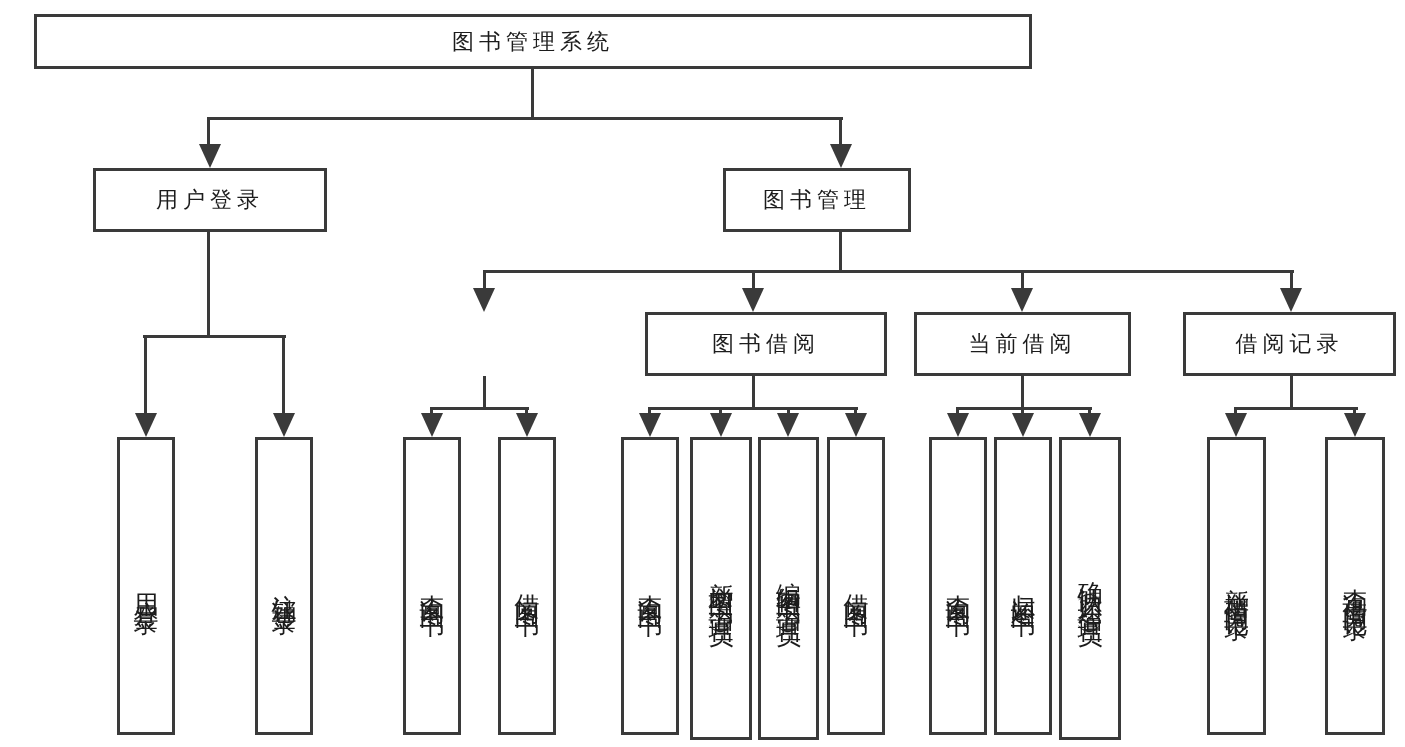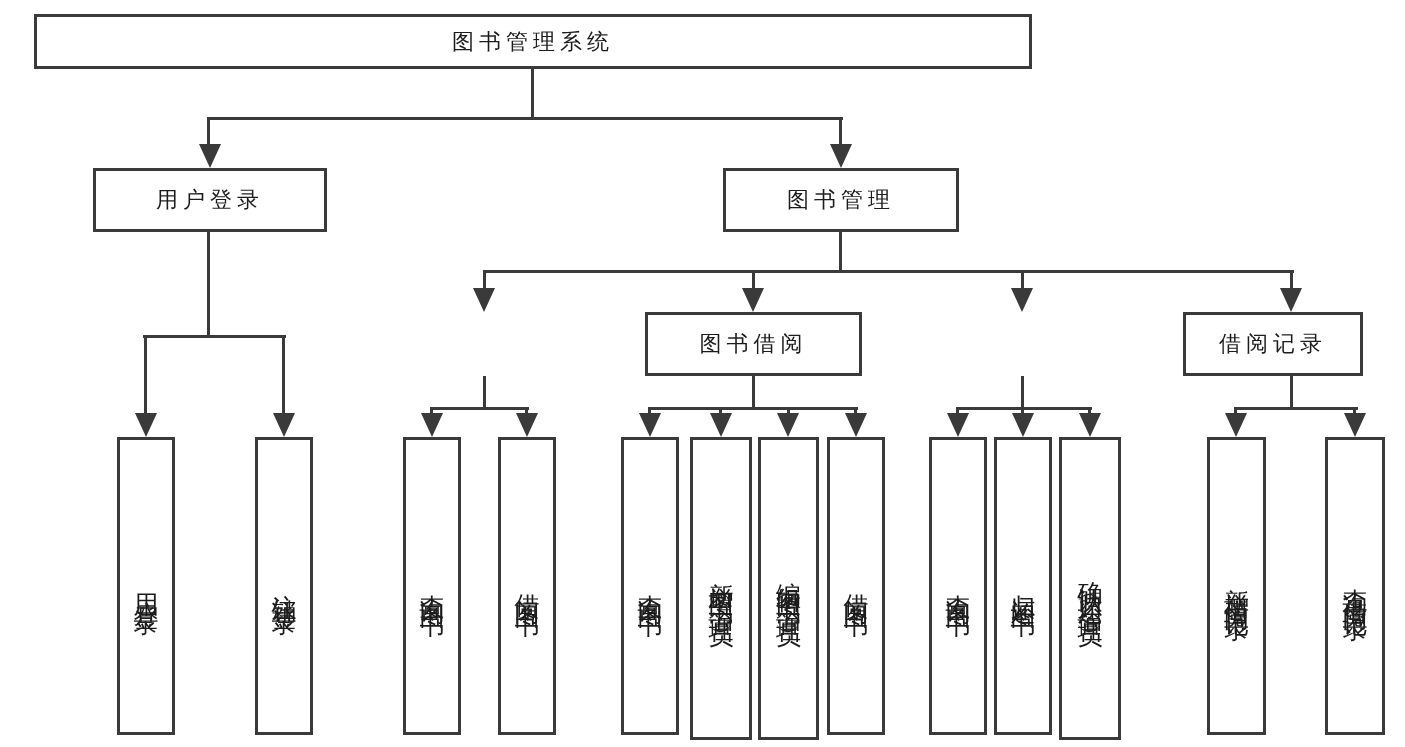--- a/index.html
+++ b/index.html
@@ -87,24 +87,25 @@
       <div class="head" style="left: 935px; top: 413px;"></div>
       <div class="head" style="left: 1000px; top: 413px;"></div>
       <div class="head" style="left: 1067px; top: 413px;"></div>
       <div class="head" style="left: 1213px; top: 413px;"></div>
       <div class="head" style="left: 1332px; top: 413px;"></div>
     </div>
 
   <div class="node hnode" style="left:22px;top:14px;width:998px;height:55px">图书管理系统</div>
 
   <div class="node hnode" style="left:81px;top:168px;width:234px;height:64px">用户登录</div>
-  <div class="node hnode" style="left:711px;top:168px;width:236px;height:64px">图书管理</div>
+  <div class="node hnode" style="left:711px;top:168px;width:188px;height:64px">图书管理</div>
 
-  <div class="node hnode" style="left:633px;top:312px;width:217px;height:64px">图书借阅</div>
-  <div class="node hnode" style="left:1171px;top:312px;width:180px;height:64px">借阅记录</div>
+  <div class="node hnode" style="left:633px;top:312px;width:242px;height:64px">图书借阅</div>
+  <div class="node hnode" style="left:902px;top:312px;width:217px;height:64px">当前借阅</div>
+  <div class="node hnode" style="left:1171px;top:312px;width:213px;height:64px">借阅记录</div>
 
   <div class="node vnode" style="left:105px;top:437px;width:58px;height:298px">用户登录</div>
   <div class="node vnode" style="left:243px;top:437px;width:58px;height:298px">注销登录</div>
 
   <div class="node vnode" style="left:391px;top:437px;width:58px;height:298px">查询图书</div>
   <div class="node vnode" style="left:486px;top:437px;width:58px;height:298px">借阅图书</div>
 
   <div class="node vnode" style="left:609px;top:437px;width:58px;height:298px">查询图书</div>
   <div class="node vnode" style="left:678px;top:437px;width:62px;height:303px">新增图书（管理员）</div>
   <div class="node vnode" style="left:746px;top:437px;width:61px;height:303px">编辑图书（管理员）</div>

